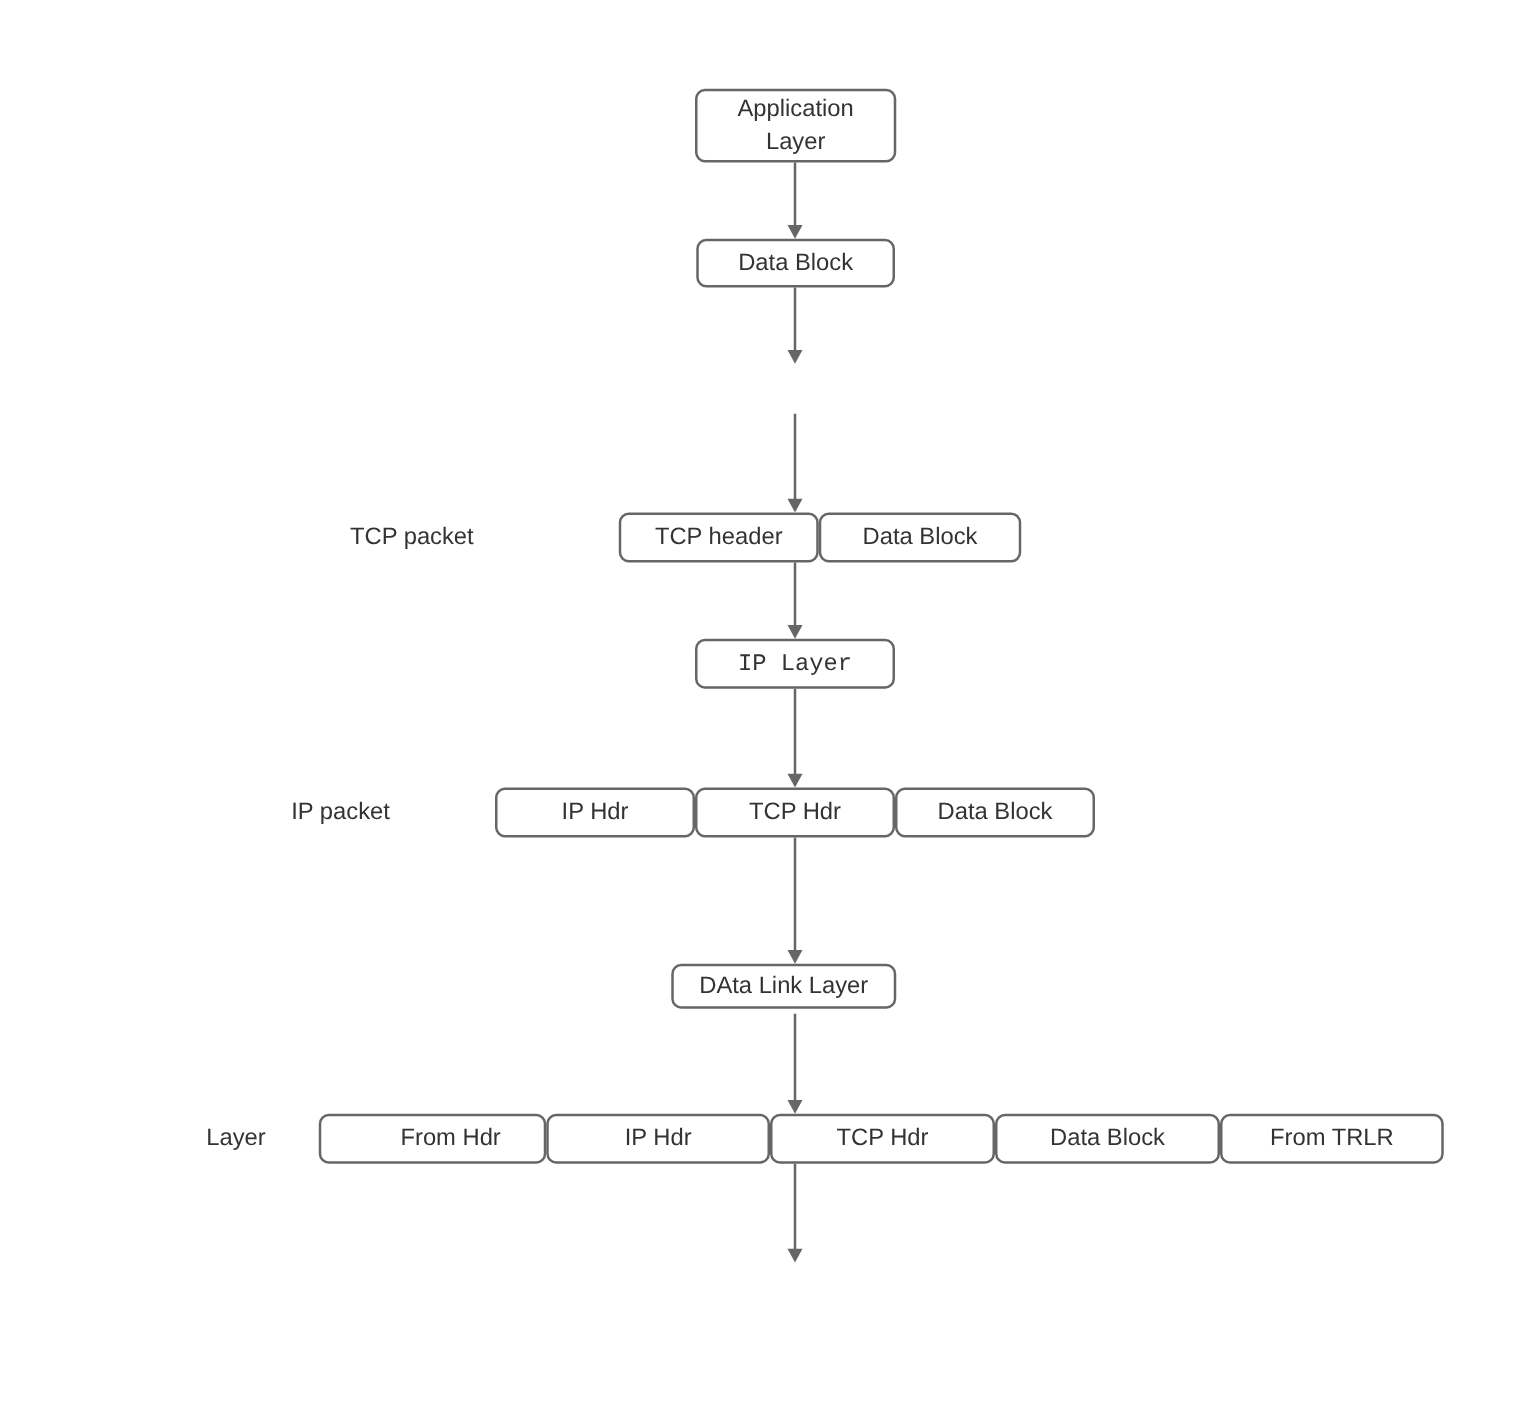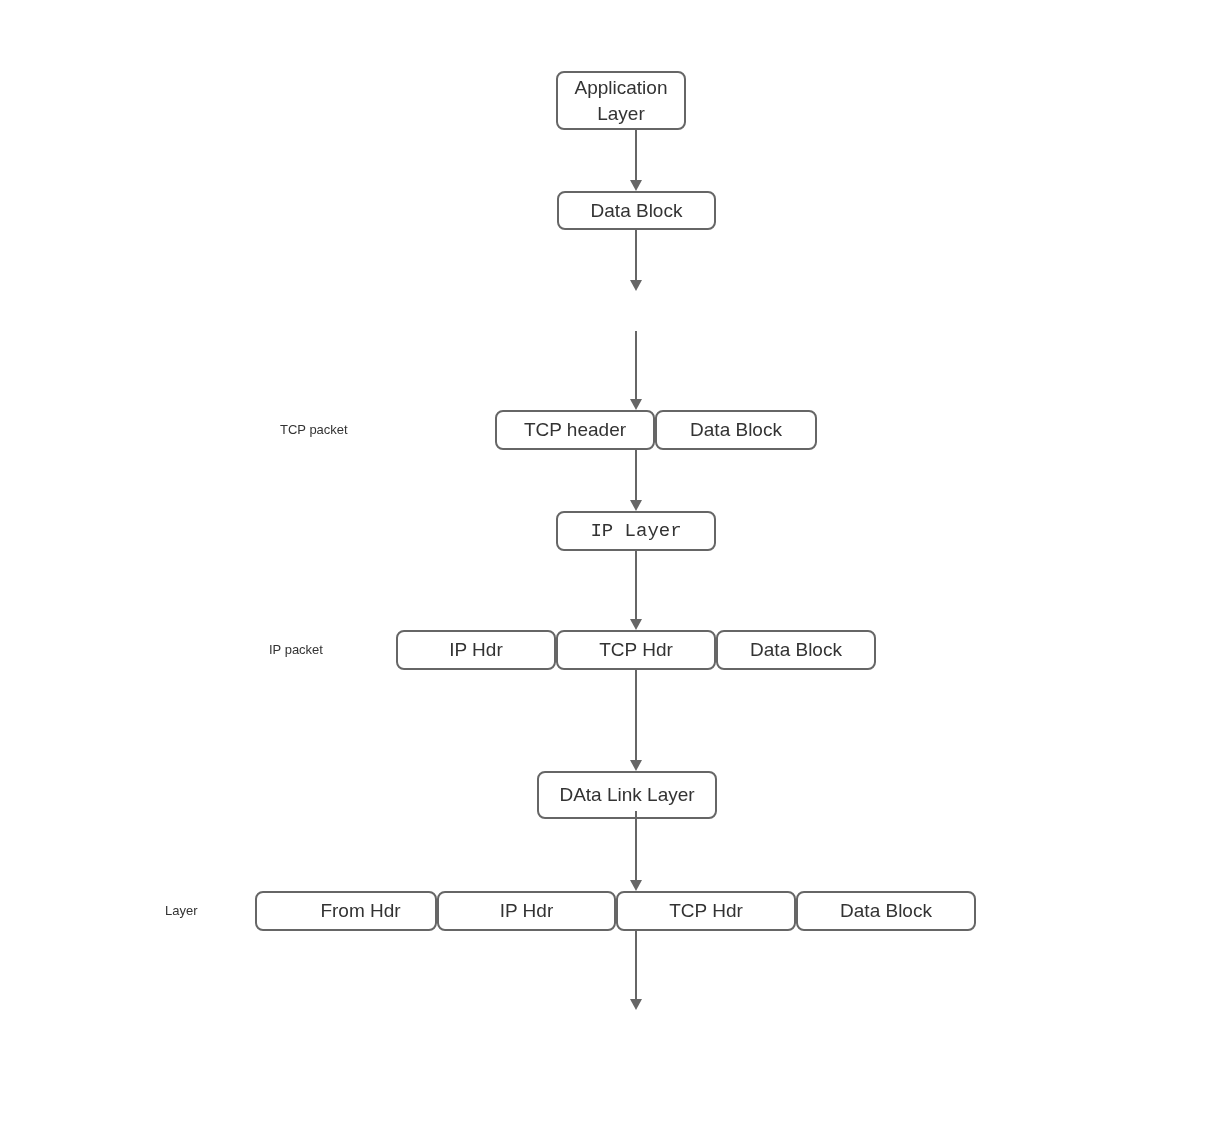--- a/index.html
+++ b/index.html
@@ -26,21 +26,21 @@
     justify-content: center;
     text-align: center;
     color: var(--text, #333333);
     font-size: 19px;
     line-height: 26px;
     padding: 0 8px;
   }
   .row-label {
     position: absolute;
     color: var(--text, #333333);
-    font-size: 13px;
+    font-size: 19px;
     line-height: 22px;
     white-space: nowrap;
   }
   .arrow {
     position: absolute;
     width: 12px;
   }
   .arrow .line {
     position: absolute;
     left: 5px;
@@ -58,21 +58,21 @@
     border-left: 6px solid transparent;
     border-right: 6px solid transparent;
     border-top: 11px solid var(--arrow, #666666);
   }
 </style>
 </head>
 <body>
 
 <div class="canvas">
 
-  <div class="node" style="left:556px; top:71px; width:130px; height:59px;">Application Layer</div>
+  <div class="node" style="left:556px; top:71px; width:161px; height:59px;">Application Layer</div>
 
   <div class="arrow" style="left:630px; top:130px; height:61px;">
     <div class="line"></div>
     <div class="head"></div>
   </div>
 
   <div class="node" style="left:557px; top:191px; width:159px; height:39px;">Data Block</div>
 
   <div class="arrow" style="left:630px; top:230px; height:61px;">
     <div class="line"></div>
@@ -95,44 +95,45 @@
     <div class="head"></div>
   </div>
 
   <div class="node" style="left:556px; top:511px; width:160px; height:40px;font-family:Liberation Mono, monospace;">IP Layer</div>
 
   <div class="arrow" style="left:630px; top:551px; height:79px;">
     <div class="line"></div>
     <div class="head"></div>
   </div>
 
-  <div class="row-label" style="left:233px; top:639px;margin-left:36px;">IP packet</div>
+  <div class="row-label" style="left:233px; top:639px;">IP packet</div>
 
   <div class="node" style="left:396px; top:630px; width:160px; height:40px;">IP Hdr</div>
   <div class="node" style="left:556px; top:630px; width:160px; height:40px;">TCP Hdr</div>
   <div class="node" style="left:716px; top:630px; width:160px; height:40px;">Data Block</div>
 
   <div class="arrow" style="left:630px; top:670px; height:101px;">
     <div class="line"></div>
     <div class="head"></div>
   </div>
 
-  <div class="node" style="left:537px; top:771px; width:180px; height:48px;">DAta Link Layer</div>
+  <div class="node" style="left:537px; top:771px; width:180px; height:36px;">DAta Link Layer</div>
 
   <div class="arrow" style="left:630px; top:811px; height:80px;">
     <div class="line"></div>
     <div class="head"></div>
   </div>
 
   <div class="row-label" style="left:165px; top:900px;">Layer</div>
 
   <div class="node" style="left:255px; top:891px; width:182px; height:40px;padding-left:37px;">From Hdr</div>
   <div class="node" style="left:437px; top:891px; width:179px; height:40px;">IP Hdr</div>
   <div class="node" style="left:616px; top:891px; width:180px; height:40px;">TCP Hdr</div>
   <div class="node" style="left:796px; top:891px; width:180px; height:40px;">Data Block</div>
+  <div class="node" style="left:976px; top:891px; width:179px; height:40px;">From TRLR</div>
 
   <div class="arrow" style="left:630px; top:931px; height:79px;">
     <div class="line"></div>
     <div class="head"></div>
   </div>
 
 
 </div>
 
 </body></html>

